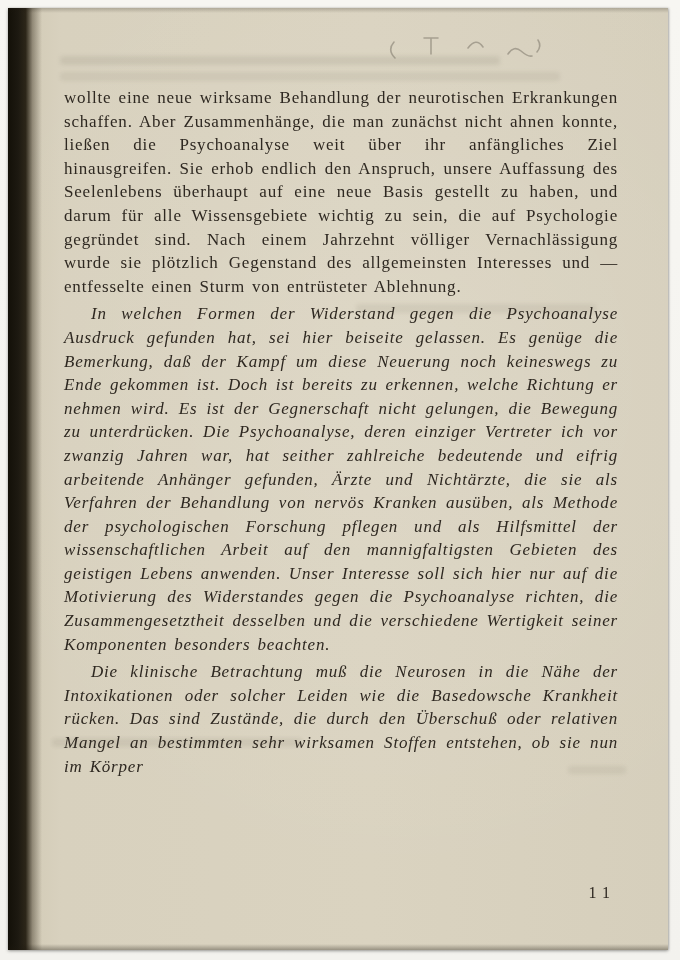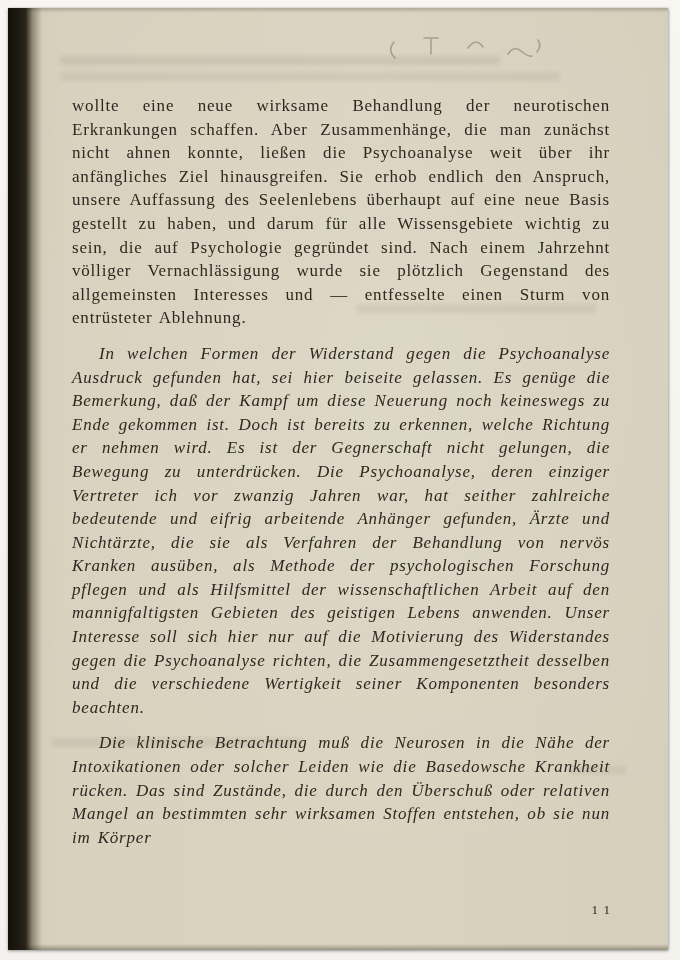--- a/index.html
+++ b/index.html
@@ -60,33 +60,33 @@
     color: #2e2821;
     font-size: 17px;
     line-height: 23.6px;
     text-align: justify;
     letter-spacing: 0.8px;
     word-spacing: 2px;
     hyphens: auto;
     -webkit-hyphens: auto;
   }
   .text-block p {
-    margin: 12px;
+    margin: 4px;
     padding: 0;
   }
   .text-block p.indent {
     text-indent: 27px;
     font-style: italic;
   }
   .page-number {
     position: absolute;
     right: 52px;
-    bottom: 32px;
+    bottom: 48px;
     color: #2e2821;
-    font-size: 13px;
+    font-size: 16px;
     letter-spacing: 6px;
     font-family: Liberation Serif, serif;
   }
   
   .ghost {
     position: absolute;
     background: rgba(108,102,84,0.13);
     filter: blur(2px);
     border-radius: 3px;
     pointer-events: none;

